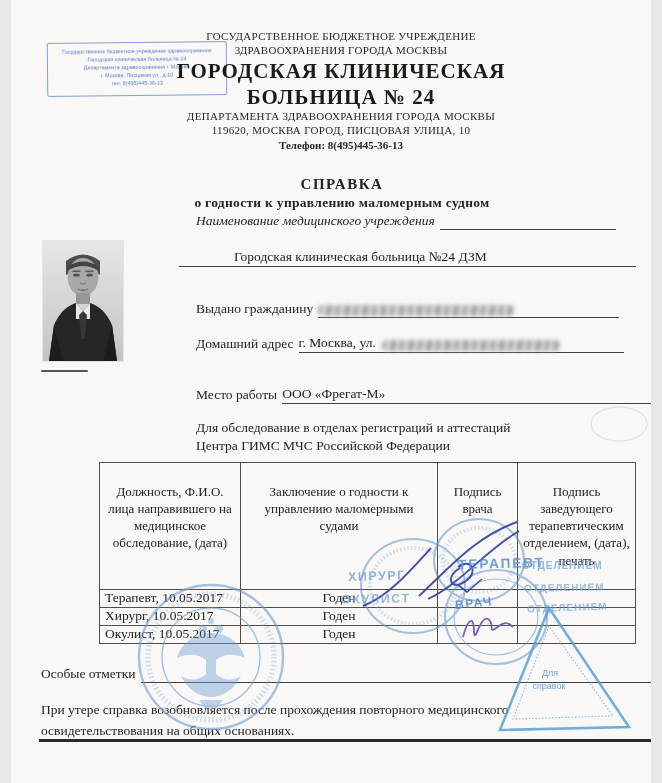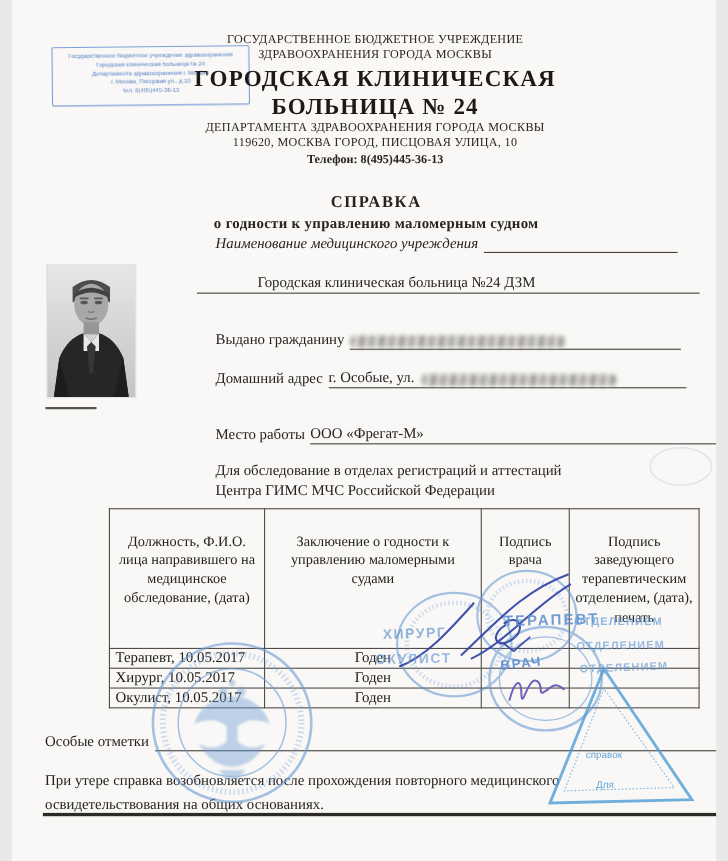--- a/index.html
+++ b/index.html
@@ -147,21 +147,21 @@
   <div class="f-row" style="left:185px; top:300px; width:423px;">
     <span class="f-label">Выдано гражданину</span>
     <span class="f-line">
       <span class="smudge" style="width:196px;"></span>
     </span>
   </div>
 
   <div class="f-row" style="left:185px; top:335px; width:428px;">
     <span class="f-label">Домашний адрес</span>
     <span class="f-line">
-      <span>г. Особые, ул.</span>
+      <span>г. Москва, ул.</span>
       <span class="smudge" style="width:178px; margin-left:6px;"></span>
     </span>
   </div>
 
   <div class="f-row" style="left:185px; top:386px; width:455px;">
     <span class="f-label">Место работы</span>
     <span class="f-line">
       <span>ООО «Фрегат-М»</span>
     </span>
   </div>
@@ -266,16 +266,16 @@
   </svg>
 
   <div class="stampword" style="left:447px; top:556px; font-size:13.5px; letter-spacing:2px; transform:rotate(-1.5deg); color:rgba(88,140,205,.85);">ТЕРАПЕВТ</div>
   <div class="stampword" style="left:511px; top:560px; font-size:10px; letter-spacing:1px; color:rgba(110,160,215,.75);">ОТДЕЛЕНИЕМ</div>
   <div class="stampword" style="left:337px; top:569px; font-size:12.5px; letter-spacing:1.5px; transform:rotate(-2deg); color:rgba(100,150,210,.7);">ХИРУРГ</div>
   <div class="stampword" style="left:513px; top:582px; font-size:10px; letter-spacing:1px; transform:rotate(-1deg); color:rgba(110,160,215,.7);">ОТДЕЛЕНИЕМ</div>
   <div class="stampword" style="left:330px; top:592px; font-size:12.5px; letter-spacing:1.5px; transform:rotate(-1deg); color:rgba(100,150,210,.65);">ОКУЛИСТ</div>
   <div class="stampword" style="left:516px; top:602px; font-size:10px; letter-spacing:1px; transform:rotate(-2deg); color:rgba(110,160,215,.7);">ОТДЕЛЕНИЕМ</div>
   <div class="stampword" style="left:444px; top:596px; font-size:12px; letter-spacing:1.5px; transform:rotate(-6deg); color:rgba(90,140,205,.9);">ВРАЧ</div>
 
-  <div class="tri-text" style="left:518px; top:708px; width:42px; font-size:9px;">Для</div>
+  <div class="tri-text" style="left:518px; top:668px; width:42px; font-size:9px;">Для</div>
   <div class="tri-text" style="left:506px; top:681px; width:64px; font-size:9px;text-align:center;">справок</div>
 
 </div>
 
 </body></html>

